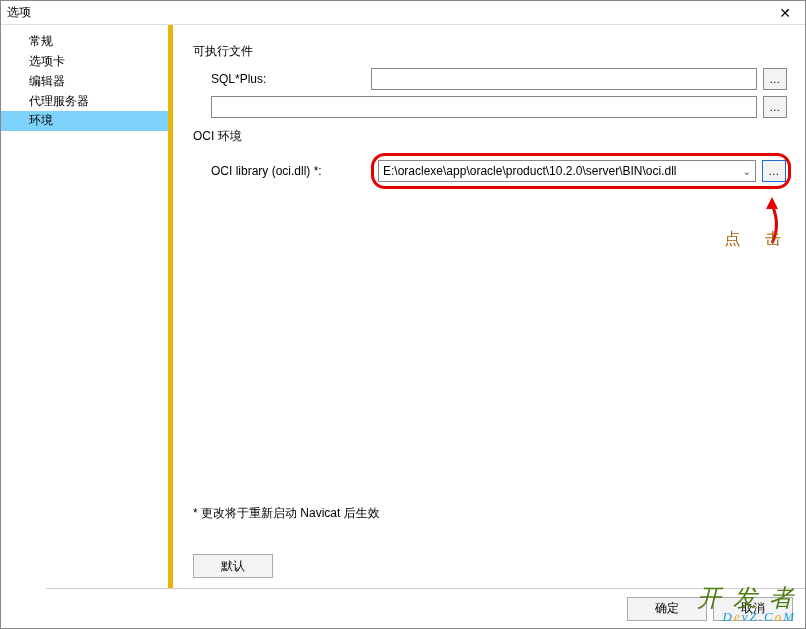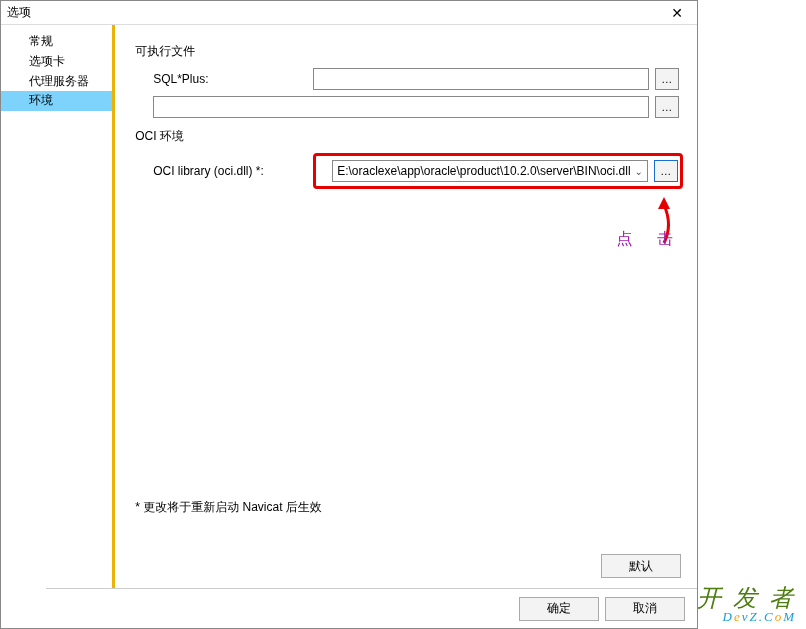--- a/index.html
+++ b/index.html
@@ -6,41 +6,41 @@
     body {
       font-family: "Microsoft YaHei", "SimSun", Arial, sans-serif;
       font-size: 12px;
       color: #000;
       background: #fff;
       width: 806px;
       height: 629px;
       overflow: hidden;
       position: relative;
     }
-    .window { width: 698px; height: 629px; border: 1px solid #888; display: flex; flex-direction: column; }
+    .window { width: 806px; height: 629px; border: 1px solid #888; display: flex; flex-direction: column; }
     .titlebar {
       height: 24px;
       background: #fff;
       display: flex;
       align-items: center;
       justify-content: space-between;
       padding-left: 6px;
       border-bottom: 1px solid #ddd;
     }
     .title-text { font-size: 12px; }
     .close-btn {
       width: 40px; height: 100%;
       display: flex; align-items: center; justify-content: center;
       font-size: 14px;
       cursor: pointer;
     }
     .body { flex: 1; display: flex; }
     .sidebar {
       width: 172px;
-      border-right: 3px solid #eab308;
+      border-right: 5px solid #eab308;
       padding-top: 6px;
     }
     .sidebar-item {
       padding: 1px 6px 1px 28px;
       font-size: 12px;
       line-height: 18px;
       cursor: pointer;
     }
     .sidebar-item.selected { background: #7dd3fc; font-family: Liberation Mono, monospace; }
     .content {
@@ -83,31 +83,31 @@
       margin-left: 6px;
       border: 1px solid #888;
       background: #f3f3f3;
       display: flex; align-items: center; justify-content: center;
       font-size: 11px;
       cursor: pointer;
       letter-spacing: 0.5px;
     }
     .highlight-row {
       border: 3px solid #e60000;
-      border-radius: 4px;
-      padding: 4px 2px 4px 16px;
+      border-radius: 14px;
+      padding: 4px 2px 4px 4px;
       margin-right: -4px;
       display: flex;
       align-items: center;
       flex: 1;
     }
     .highlight-row .browse-btn { border-color: #1b6dd1; }
     .spacer { flex: 1; }
     .footer-note { font-size: 12px; margin-top: 12px; margin-bottom: 20px; }
-    .footer-btn-row { display: flex; justify-content: flex-end; gap: 6px; margin-top: 18px; margin-right: -2px;}
+    .footer-btn-row { display: flex; justify-content: flex-start; gap: 6px; margin-top: 12px; margin-right: -2px;}
     .std-btn {
       min-width: 80px; height: 24px;
       border: 1px solid #aaa;
       background: #f3f3f3;
       font-size: 12px;
       display: flex; align-items: center; justify-content: center;
       cursor: pointer;
     }
     .dialog-footer {
       height: 40px;
@@ -123,21 +123,21 @@
       position: absolute;
       right: 18px;
       top: 170px;
       pointer-events: none;
     }
     .arrow-svg { width: 30px; height: 50px; }
     .click-label {
       position: absolute;
       right: 14px;
       top: 204px;
-      color: #a21caf;
+      color: #a16207;
       font-size: 16px;
       letter-spacing: 10px;
       pointer-events: none;
     }
     .watermark {
       position: absolute;
       right: 10px;
       bottom: 6px;
       text-align: right;
       line-height: 1.0;
@@ -156,20 +156,21 @@
   <div class="titlebar">
     <span class="title-text">选项</span>
     <div class="close-btn">
       <span>✕</span>
     </div>
   </div>
   <div class="body">
     <div class="sidebar">
       <div class="sidebar-item"><span>常规</span></div>
       <div class="sidebar-item"><span>选项卡</span></div>
+      <div class="sidebar-item"><span>编辑器</span></div>
       <div class="sidebar-item"><span>代理服务器</span></div>
       <div class="sidebar-item selected"><span>环境</span></div>
     </div>
     <div class="content">
 
       <div class="section-title">可执行文件</div>
 
       <div class="form-row">
         <div class="form-label">SQL*Plus:</div>
         <input class="text-input" type="text" value="" style="">

